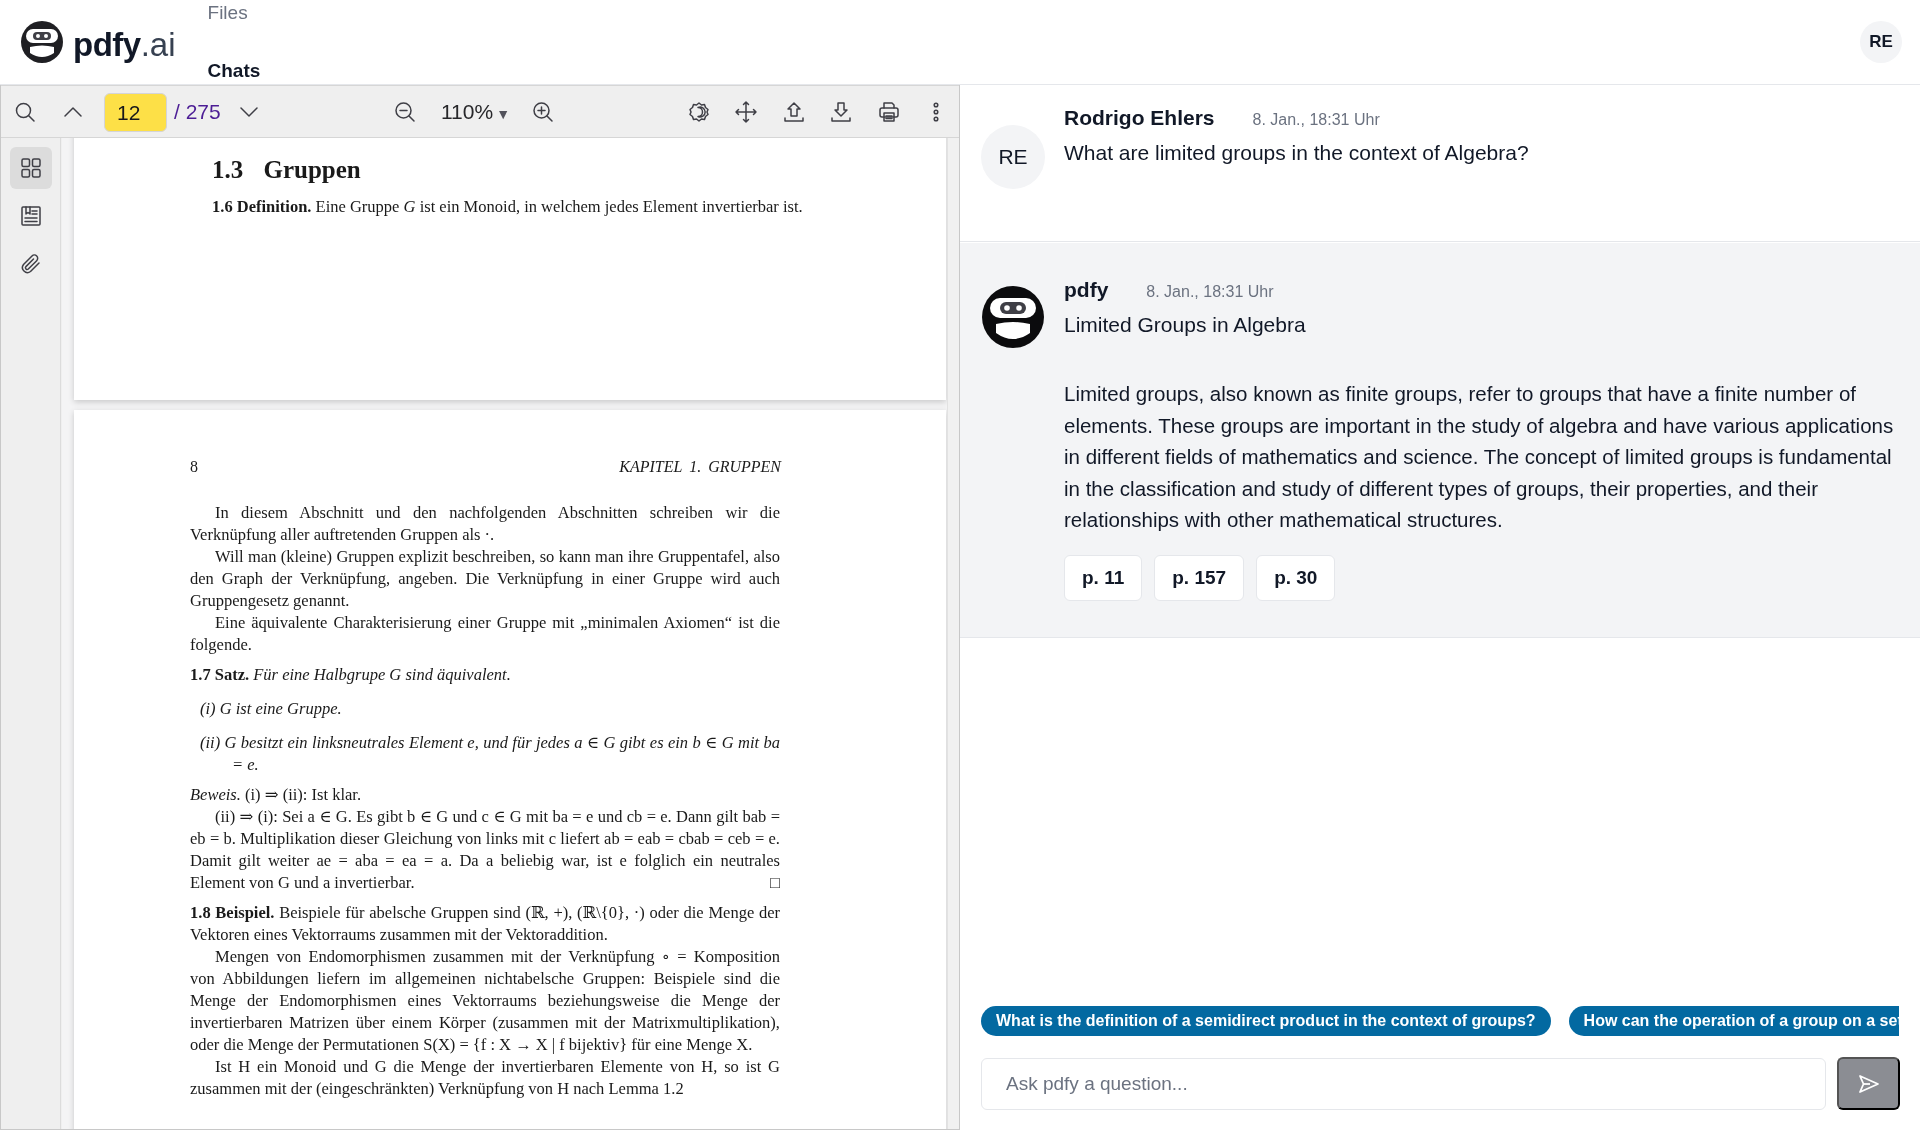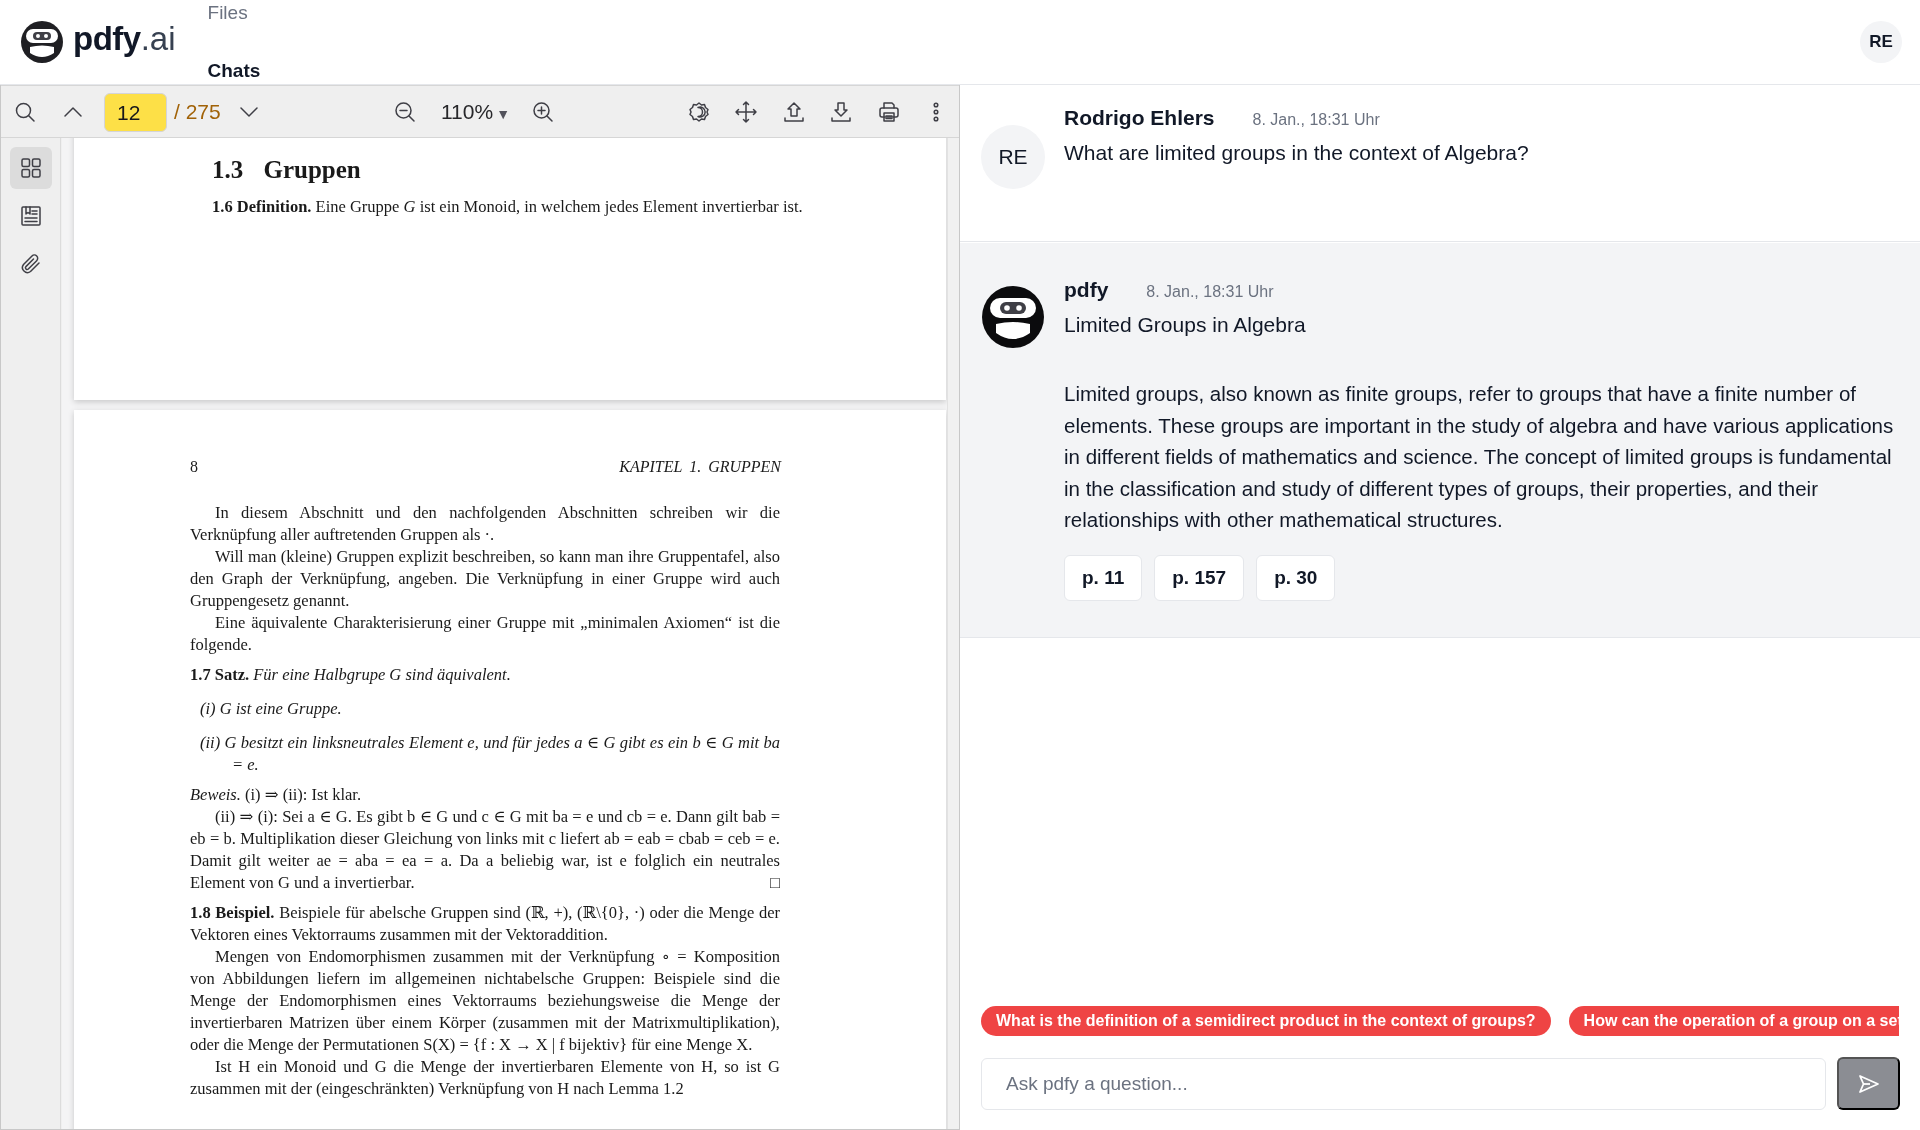--- a/index.html
+++ b/index.html
@@ -1,36 +1,36 @@
 <!DOCTYPE html>
 <html><head>
   <meta charset="utf-8">
   <style>
     * { box-sizing: border-box; margin: 0; padding: 0; }
     html, body { width: 1920px; height: 1130px; overflow: hidden; background: #ffffff; }
     body { font-family: "Liberation Sans", "DejaVu Sans", sans-serif; color: #111827; position: relative; }
 
     
     .topbar { position: absolute; left: 0; top: 0; width: 1920px; height: 85px; background: #fff; border-bottom: 1px solid #e5e7eb; display: flex; align-items: center; }
-    .brand { display: flex; align-items: flex-start; margin-left: 20px; }
+    .brand { display: flex; align-items: flex-end; margin-left: 20px; }
     .brand-logo { width: 44px; height: 44px; }
     .brand-name { margin-left: 9px; font-size: 33px; font-weight: 700; letter-spacing: -0.5px; color: #111827; }
     .brand-tld { font-size: 33px; font-weight: 400; color: #374151; letter-spacing: 0; }
     .nav { display: flex; margin-left: 32px; gap: 36px; flex-direction: column; }
     .nav-link { font-size: 19px; color: #6b7280; text-decoration: none; cursor: pointer; }
     .nav-link.active { color: #111827; font-weight: 700; }
     .top-avatar { position: absolute; right: 18px; top: 21px; width: 42px; height: 42px; border-radius: 50%; background: #f3f4f6; display: flex; align-items: center; justify-content: center; font-size: 17px; font-weight: 700; color: #111827; }
 
     
     .viewer { position: absolute; left: 0; top: 85px; width: 960px; height: 1045px; border: 1px solid #c8c8c8; border-top: none; background: #efefef; overflow: hidden; }
     .viewer-toolbar { position: absolute; left: 0; top: 0; width: 958px; height: 53px; background: #efefef; border-bottom: 1px solid #d6d6d6; border-top: 1px solid #d6d6d6; }
     .tb-btn { position: absolute; top: 12px; width: 28px; height: 28px; display: flex; align-items: center; justify-content: center; cursor: pointer; }
     .tb-btn svg { width: 24px; height: 24px; stroke: #3f3f46; fill: none; stroke-width: 1.5; stroke-linecap: round; stroke-linejoin: round; }
     .page-input { position: absolute; left: 103px; top: 7px; width: 63px; height: 39px; background: #fde047; border: 1px solid #d4d4d8; border-radius: 6px; font-size: 21px; padding-left: 12px; color: #18181b; font-family: "Liberation Sans", sans-serif; }
-    .page-total { position: absolute; left: 173px; top: 14px; font-size: 21px; color: #a16207; }
+    .page-total { position: absolute; left: 173px; top: 14px; font-size: 21px; color: #4c1d95; }
     .zoom-level { position: absolute; left: 440px; top: 14px; font-size: 21px; color: #27272a; cursor: pointer; }
     .zoom-level .caret { font-size: 14px; color: #52525b; margin-left: 3px; }
 
     .viewer-sidebar { position: absolute; left: 0; top: 53px; width: 60px; height: 992px; background: #efefef; border-right: 1px solid #dcdcdc; }
     .sb-btn { position: absolute; left: 9px; width: 42px; height: 42px; border-radius: 6px; display: flex; align-items: center; justify-content: center; cursor: pointer; }
     .sb-btn.active { background: #dcdcdc; }
     .sb-btn svg { width: 24px; height: 24px; stroke: #3f3f46; fill: none; stroke-width: 1.5; stroke-linecap: round; stroke-linejoin: round; }
 
     .pages { position: absolute; left: 61px; top: 53px; width: 897px; height: 992px; background: #f4f4f5; overflow: hidden; }
     .pdf-page { position: absolute; left: 12px; width: 872px; background: #fff; box-shadow: 0 2px 6px rgba(0,0,0,0.18); font-family: "Liberation Serif", "DejaVu Serif", serif; color: #1a1a1a; }
@@ -62,21 +62,21 @@
     .avatar-bot { top: 42px; }
     .msg-header { position: absolute; left: 104px; display: flex; align-items: baseline; gap: 28px; }
     .msg-author { font-size: 21px; font-weight: 700; color: #111827; }
     .msg-time { margin-left: 10px; font-size: 16px; color: #6b7280; }
     .msg-text { position: absolute; left: 104px; font-size: 21px; color: #111827; line-height: 31px; }
     .msg-body { position: absolute; left: 104px; top: 221px; width: 840px; font-size: 20.5px; color: #111827; line-height: 31.5px; }
     .refs { position: absolute; left: 104px; top: 312px; display: flex; gap: 12px; }
     .ref-btn { height: 46px; padding: 0 17px; border-radius: 6px; border: 1px solid #e5e7eb; background: #fff; font-size: 19px; font-weight: 600; color: #111827; display: flex; align-items: center; cursor: pointer; }
 
     .suggestions { position: absolute; left: 21px; top: 921px; width: 918px; height: 30px; overflow: hidden; white-space: nowrap; }
-    .sugg { display: inline-block; height: 30px; line-height: 30px; padding: 0 15px; background: #ef4444; color: #fff; font-size: 16px; font-weight: 700; border-radius: 15px; margin-right: 18px; cursor: pointer; }
+    .sugg { display: inline-block; height: 30px; line-height: 30px; padding: 0 15px; background: #0369a1; color: #fff; font-size: 16px; font-weight: 700; border-radius: 15px; margin-right: 18px; cursor: pointer; }
     .ask-input { position: absolute; left: 21px; top: 973px; width: 845px; height: 52px; border: 1px solid #e5e7eb; border-radius: 6px; font-size: 19px; padding-left: 24px; color: #111827; font-family: "Liberation Sans", sans-serif; }
     .ask-input::placeholder { color: #6b7280; }
     .send-btn { position: absolute; left: 877px; top: 972px; width: 63px; height: 53px; border-radius: 6px; background: #8b8d93; display: flex; align-items: center; justify-content: center; cursor: pointer; }
     .send-btn svg { width: 24px; height: 24px; stroke: #fff; fill: none; stroke-width: 1.8; stroke-linejoin: round; }
   </style>
 </head>
 <body>
 
 <header class="topbar">
   <div class="brand">

